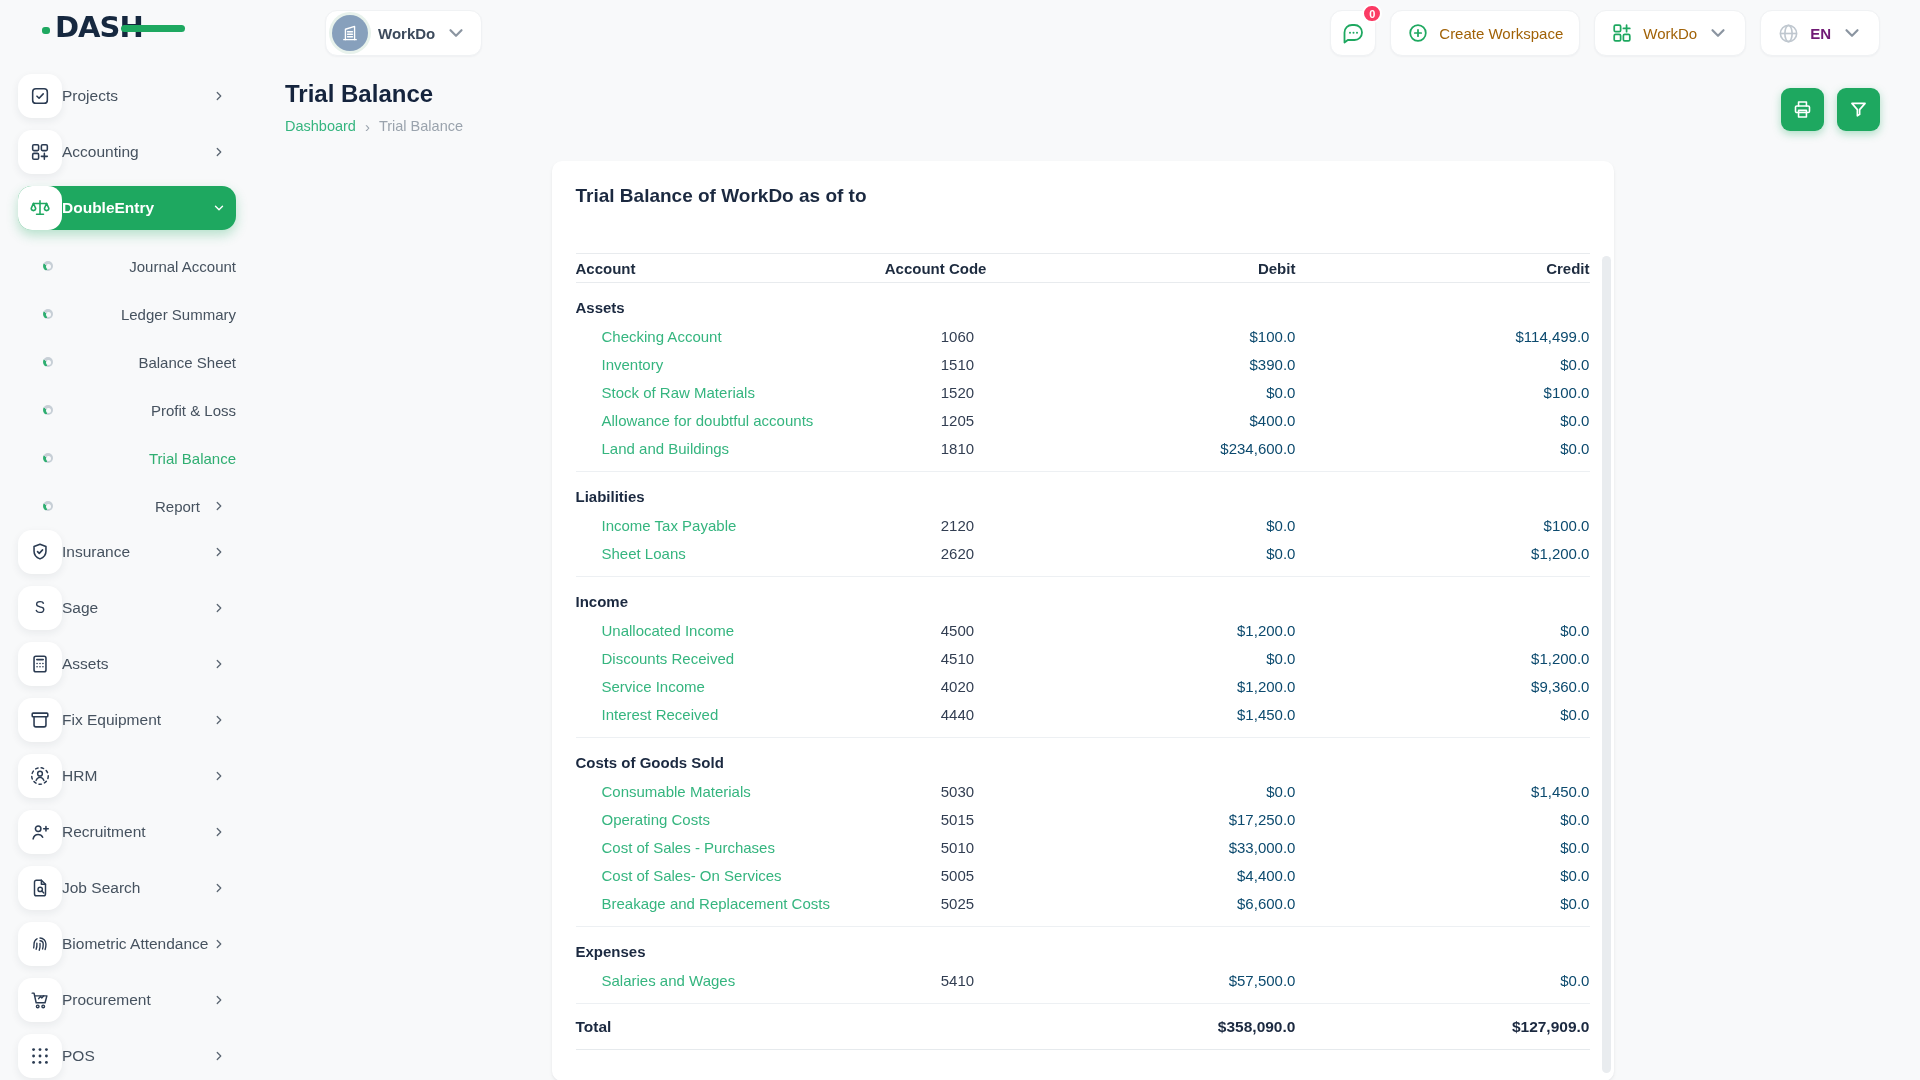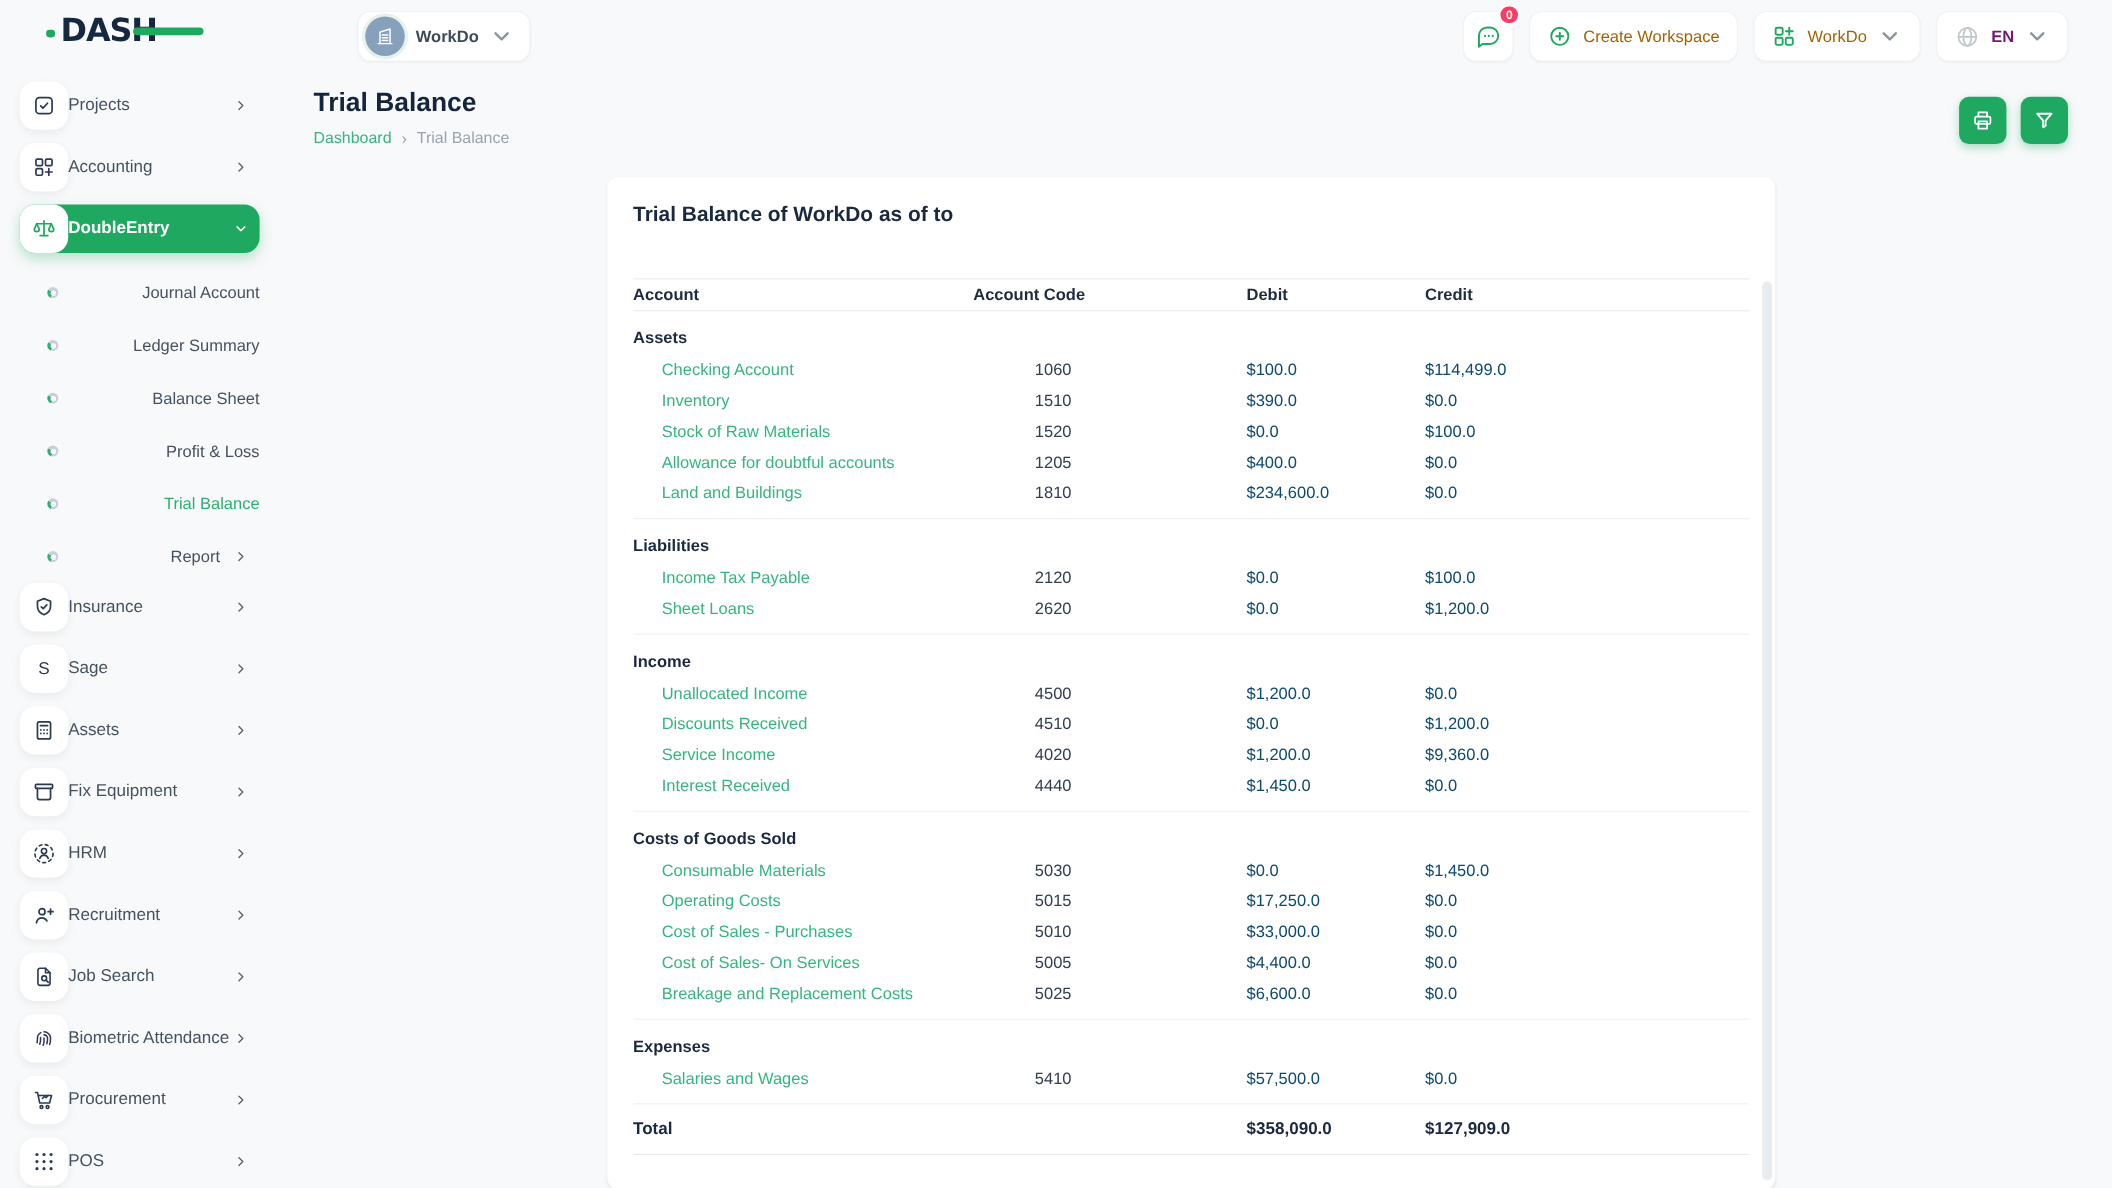--- a/index.html
+++ b/index.html
@@ -74,21 +74,21 @@
     box-shadow:0 3px 8px rgba(30,168,96,.35); }
   .icon-btn svg { width:21px; height:21px; color:#fff; }
 
   .card { width:1062px; margin:26px auto 0; background:#fff; border-radius:10px;
     box-shadow:0 2px 4px rgba(16,24,40,.05), 0 1px 2px rgba(16,24,40,.04);
     padding:24px 24px 30px; position:relative; min-height:920px; }
   .card h2 { font-size:19px; font-weight:700; color:#1b2940; }
   .thead, .trow { display:grid; grid-template-columns:30.5% 24.5% 16% 29%; align-items:center; }
   .thead { margin-top:46px; height:30px; border-top:1px solid #e8ebee; border-bottom:1px solid #e8ebee;
     font-size:15px; font-weight:700; color:#1d2b3f; }
-  .num { }
+  .num { text-align:right; }
   .tsection { border-bottom:1px solid #edf0f3; padding:9px 0; }
   .sec-title { height:30px; font-size:15px; font-weight:700; color:#1b2940; }
   .trow.acc { height:28px; font-size:15px; }
   .acc-name { color:#35b57f; padding-left:26px; cursor:pointer; }
   .acc-code { color:#323e52; padding-left:56px; }
   .val { color:#0c4a6e; }
   .total-row { height:46px; border-bottom:1px solid #e6eaed; font-size:15.5px; font-weight:700; color:#1b2940; }
   .scroll-track { position:absolute; top:95px; bottom:8px; right:3px; width:9px;
     border-radius:5px; background:#e9ecef; }
 </style>

